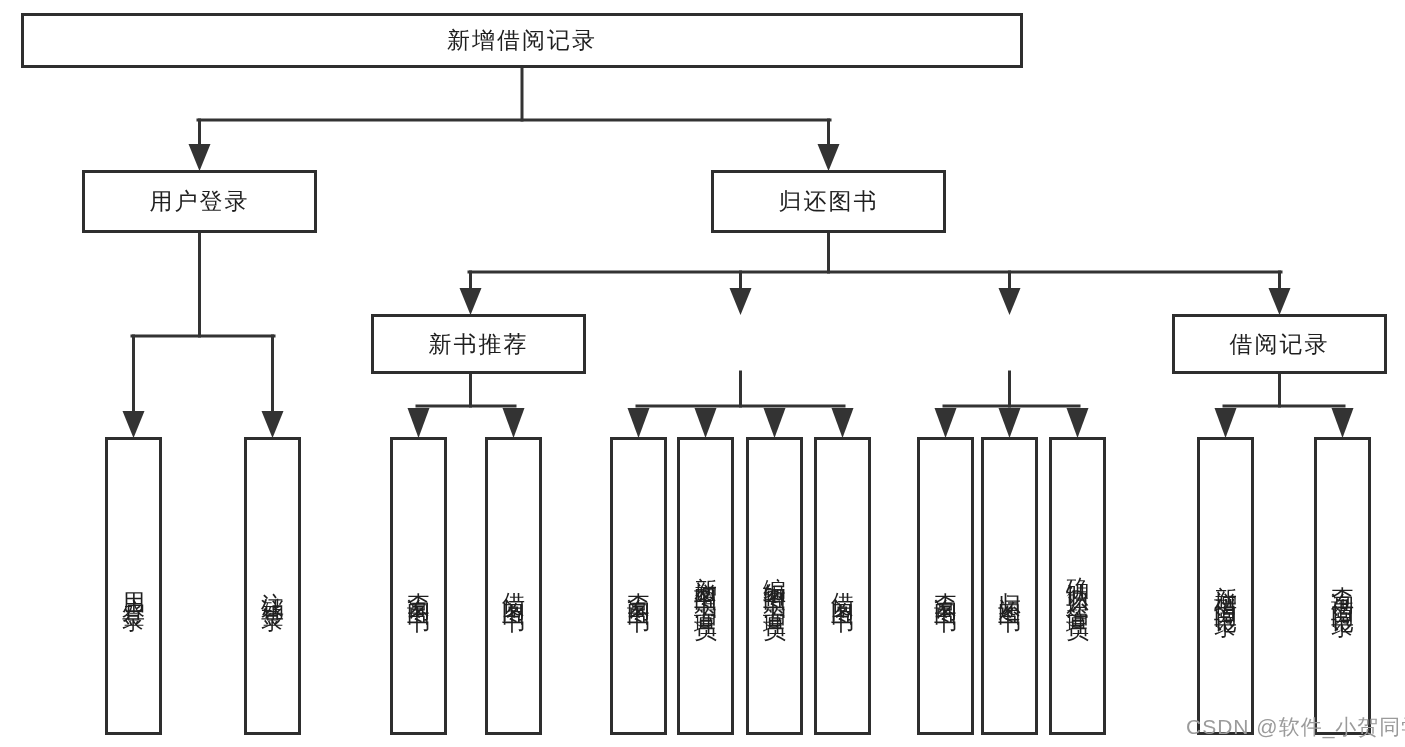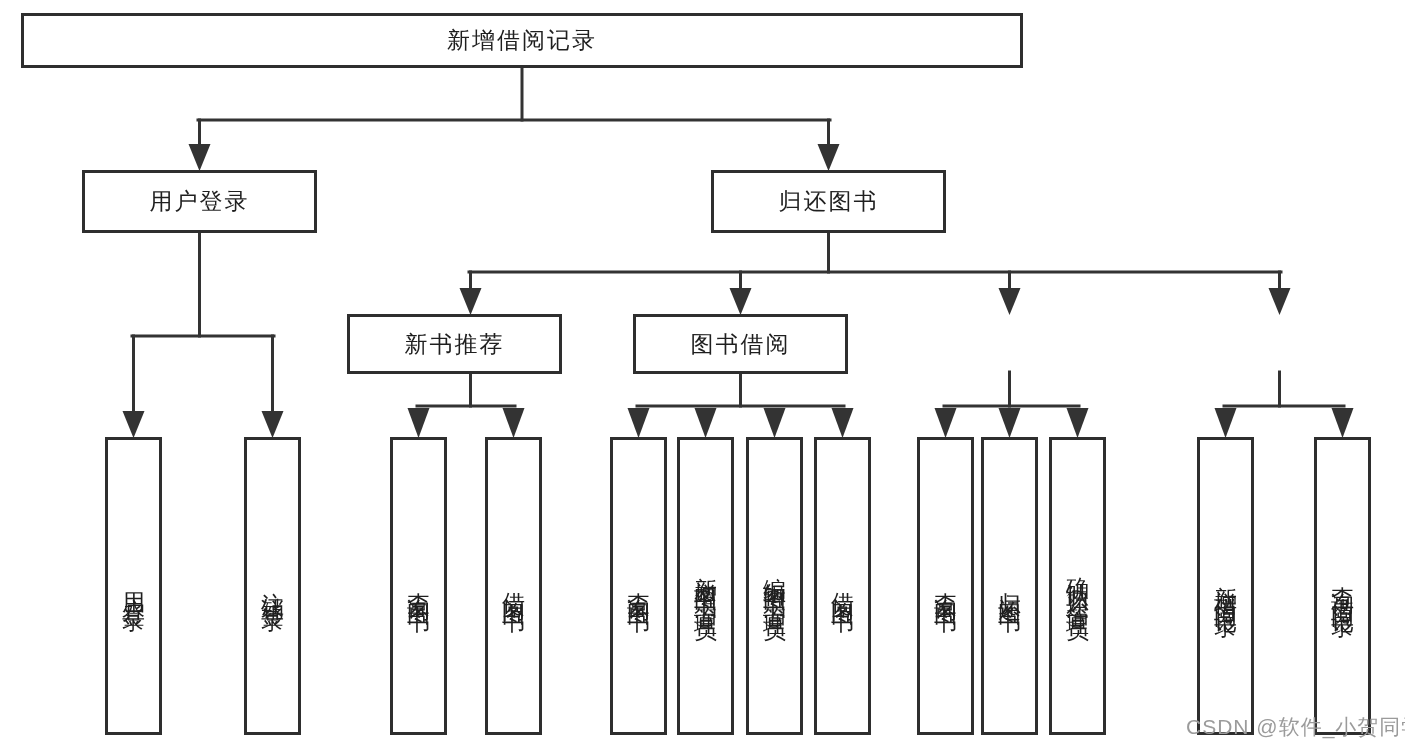--- a/index.html
+++ b/index.html
@@ -127,22 +127,22 @@
       <polygon points="1214.5,408 1236.5,408 1225.5,438"></polygon>
       <polygon points="1331.5,408 1353.5,408 1342.5,438"></polygon>
     </g>
   </svg>
 
   <div class="node" style="left:21px; top:13px; width:1002px; height:55px;">新增借阅记录</div>
 
   <div class="node" style="left:82px; top:170px; width:235px; height:63px;">用户登录</div>
   <div class="node" style="left:711px; top:170px; width:235px; height:63px;">归还图书</div>
 
-  <div class="node" style="left:347px; top:314px; width:215px; height:60px;">新书推荐</div>
-  <div class="node" style="left:633px; top:314px; width:215px; height:60px;">图书借阅</div>
+  <div class="node" style="left:371px; top:314px; width:215px; height:60px;">新书推荐</div>
+  <div class="node" style="left:1172px; top:314px; width:215px; height:60px;">借阅记录</div>
 
   <div class="node leaf" style="left:105px; top:437px;">
     <span class="vtext">用户登录</span>
   </div>
   <div class="node leaf" style="left:244px; top:437px;">
     <span class="vtext">注销登录</span>
   </div>
 
   <div class="node leaf" style="left:390px; top:437px;">
     <span class="vtext">查询图书</span>

